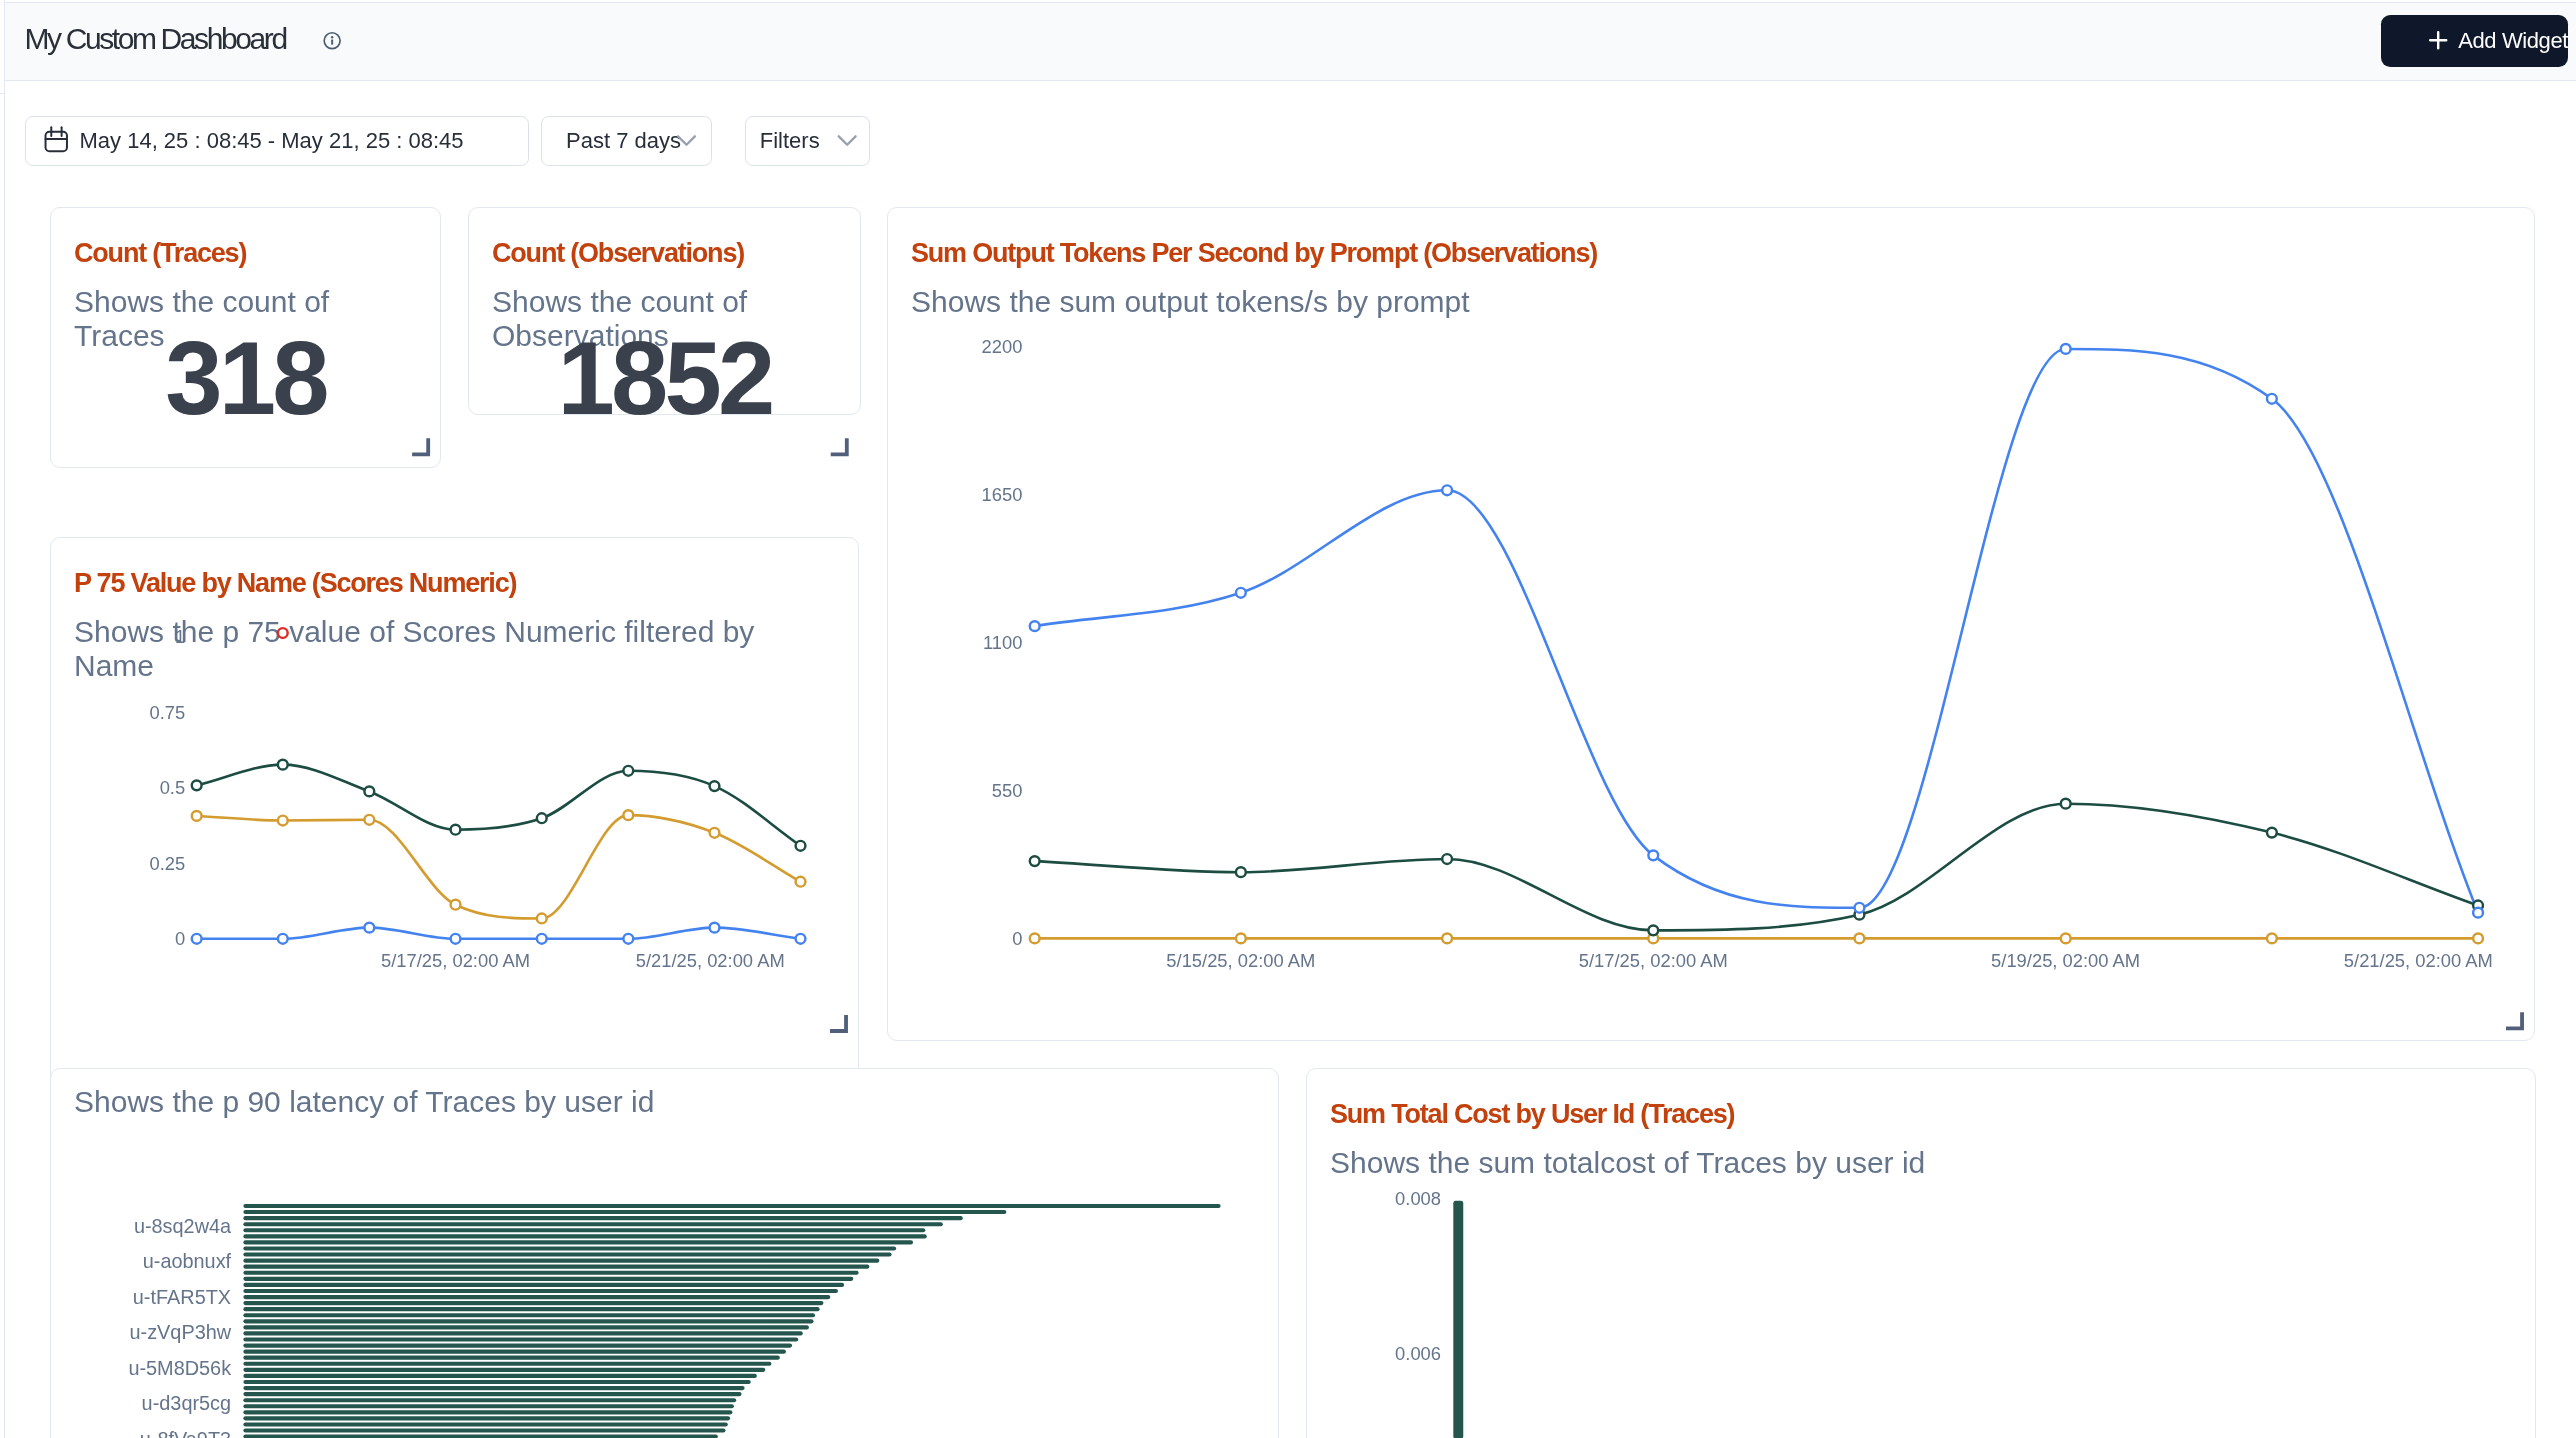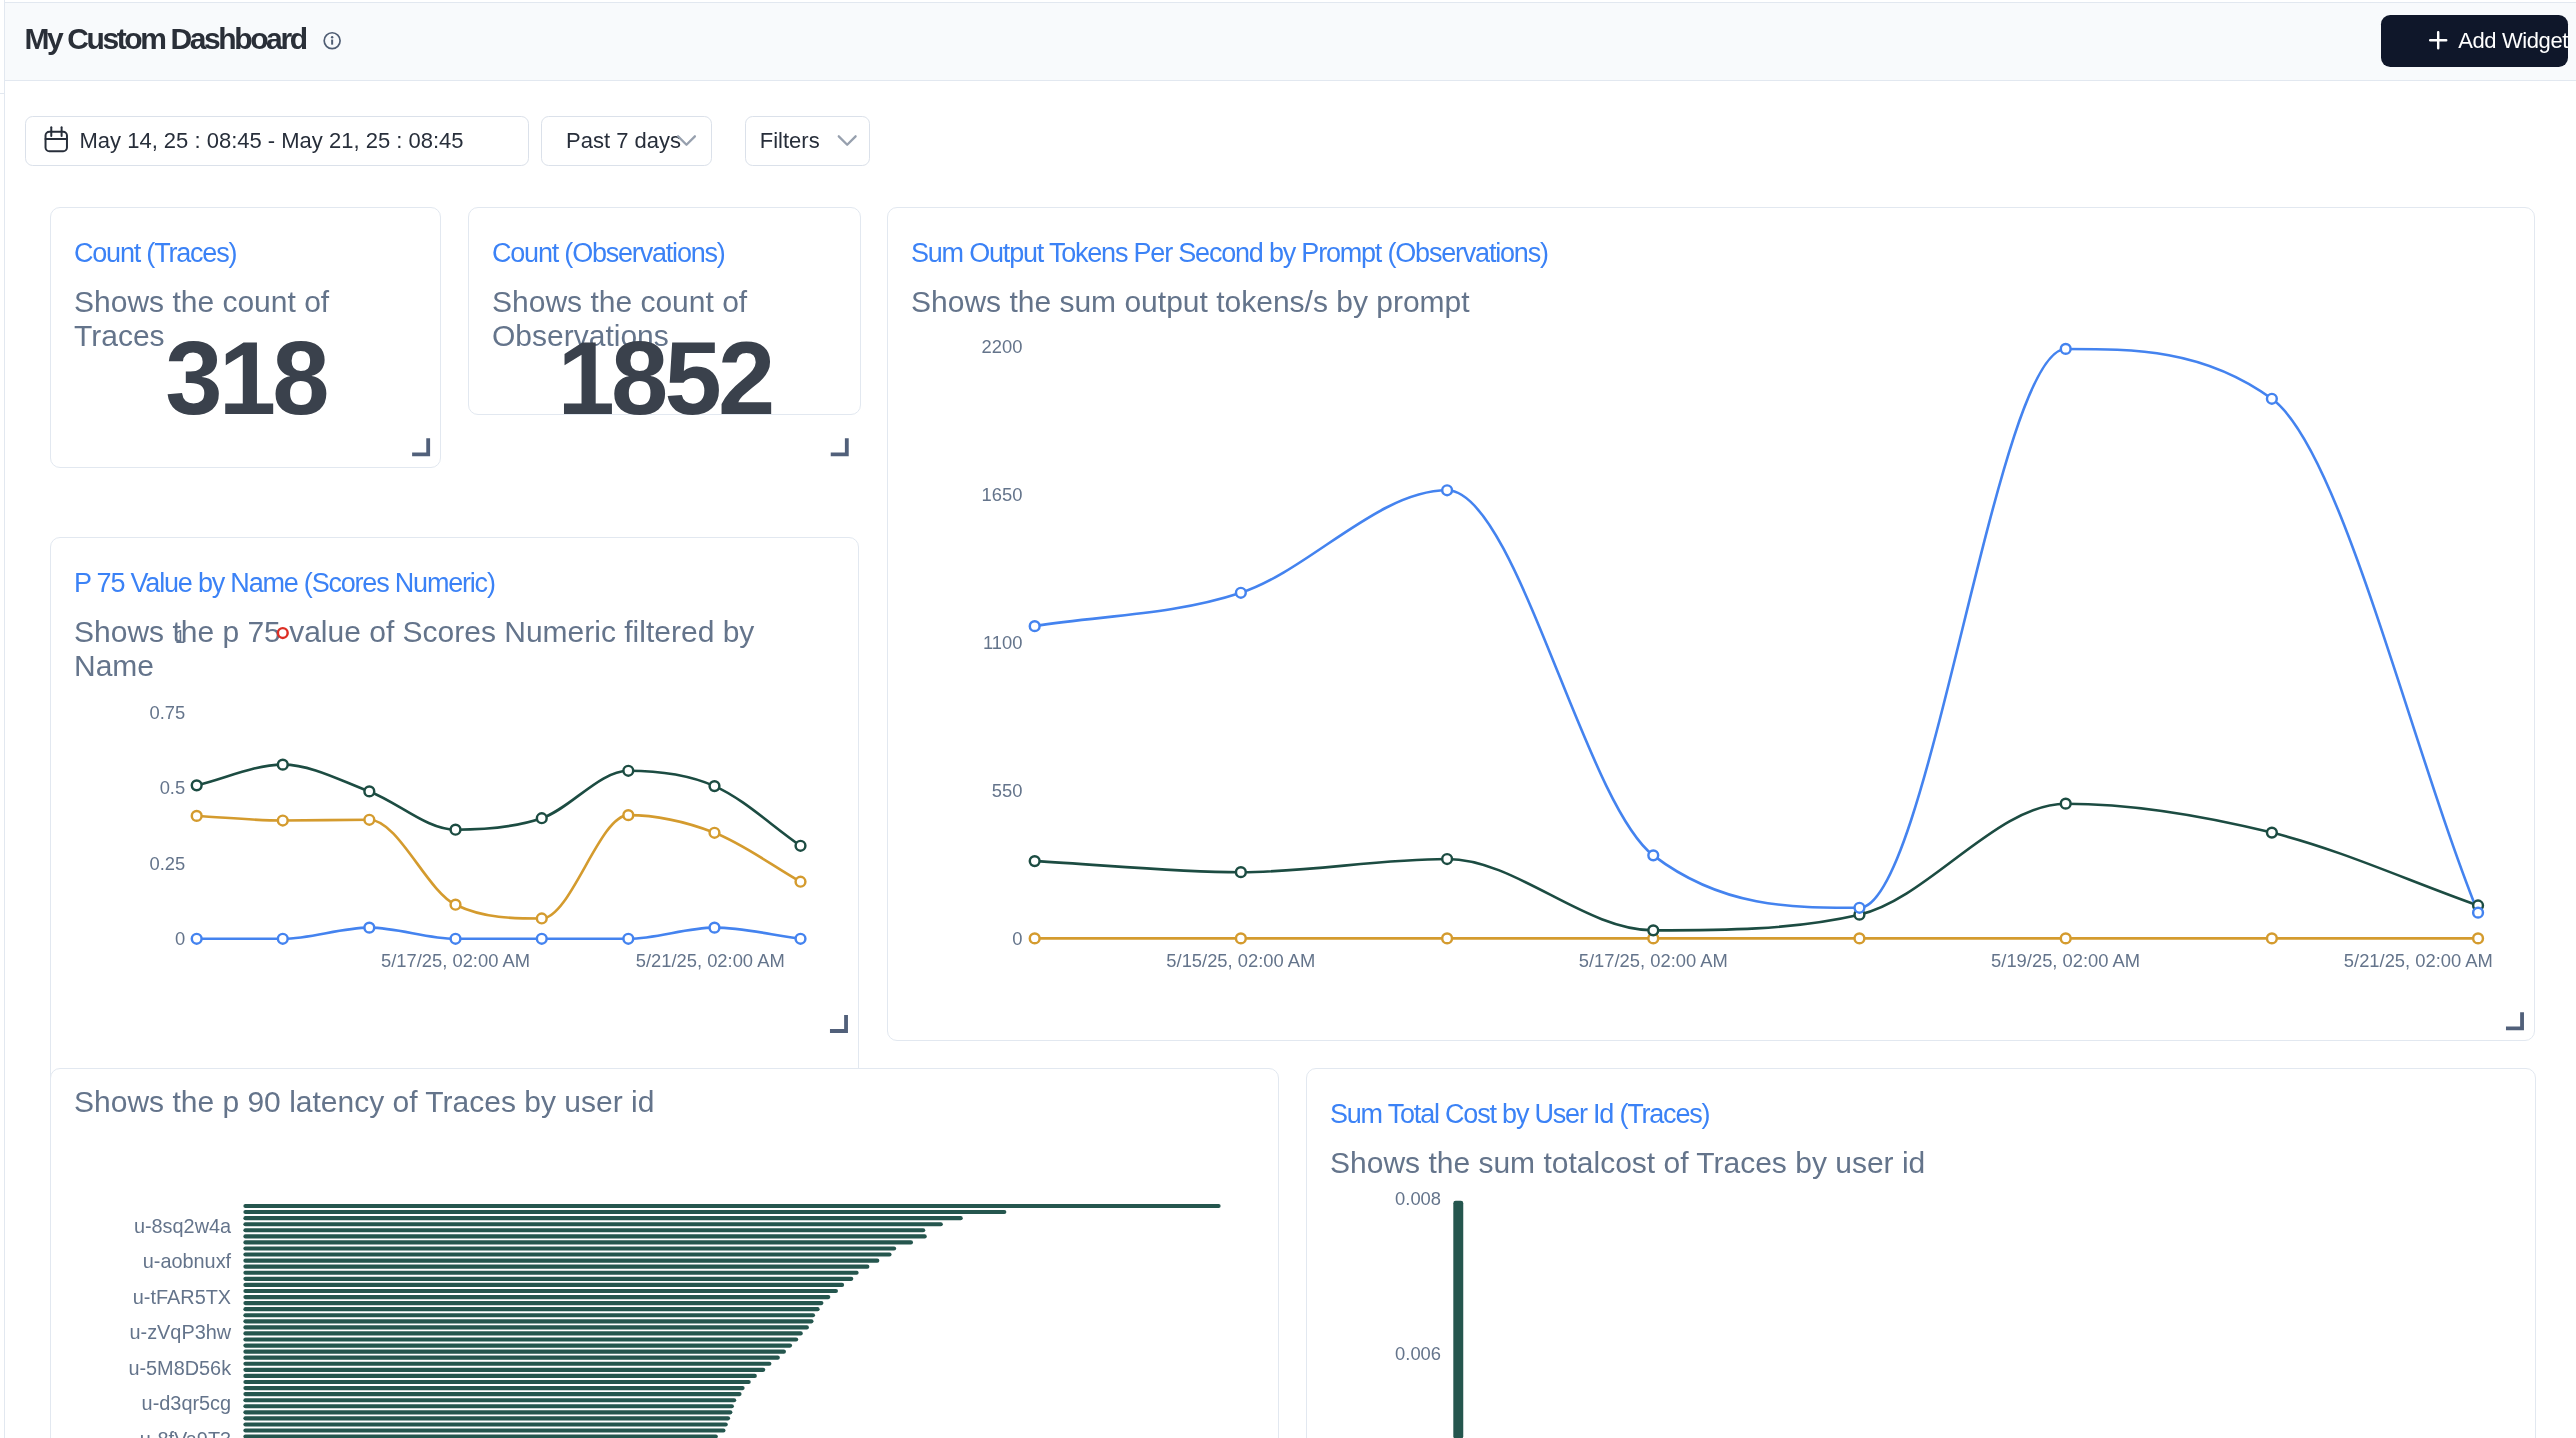--- a/index.html
+++ b/index.html
@@ -1,23 +1,23 @@
 <!DOCTYPE html>
 <html style="font-size:12.2px"><head><meta charset="utf-8"><style>
 html,body{margin:0;padding:0;background:#fff;}
 body{width:2576px;height:1439px;position:relative;font-family:"Liberation Sans",sans-serif;overflow:hidden;}
 #appborder{position:absolute;left:3.8px;top:0;width:0;height:1439px;border-left:1.1px solid #e2e8f0;}
 #topline{position:absolute;left:3.8px;top:1.5px;width:2572px;height:0;border-top:1.1px solid #e2e8f0;}
 #sideline{position:absolute;left:0;top:93px;width:3.8px;height:0;border-top:1.1px solid #e2e8f0;}
 #header{position:absolute;left:5px;top:2.7px;width:2571px;height:77px;background:#f8fafc;border-bottom:1.1px solid #e2e8f0;}
-#htitle{position:absolute;left:24.5px;top:22px;font-size:30px;font-weight:700;color:#2a2f38;letter-spacing:-2.4px;}
+#htitle{position:absolute;left:24.5px;top:22px;font-size:30px;font-weight:400;color:#2a2f38;letter-spacing:-2.4px;}
 #addw{position:absolute;left:2381px;top:14.5px;width:187px;height:52px;background:#0f172a;border-radius:9.2px;color:#fff;display:flex;align-items:center;font-size:22px;font-weight:500;letter-spacing:-0.4px;padding-left:20.7px;box-sizing:border-box;justify-content:flex-end;}
 .ctrl{position:absolute;top:116px;height:50px;border:1.1px solid #dbe1ea;border-radius:7.7px;box-sizing:border-box;display:flex;align-items:center;background:#fff;color:#272e3a;font-size:22px;font-weight:500;}
 .card{position:absolute;background:#fff;border:1.1px solid #e2e8f0;border-radius:10px;box-sizing:border-box;}
-.ctitle{margin:30px 25px 0 23px;font-size:27px;font-weight:400;color:#3b82f6;letter-spacing:-1.2px;}
+.ctitle{margin:30px 25px 0 23px;font-size:27px;font-weight:700;color:#c2410c;letter-spacing:-1.2px;}
 .csub{margin:16px 25px 0 23px;font-size:30px;color:#64748b;}
 .bignum{position:absolute;left:0;right:0;top:112px;text-align:center;font-size:103px;font-weight:700;color:#3a414c;letter-spacing:-3.8px;}
 svg{position:absolute;left:0;top:0;}
 .ax{font-family:"Liberation Sans",sans-serif;font-size:24px;fill:#64748b;}
 .ax2{font-family:"Liberation Sans",sans-serif;font-size:26px;fill:#64748b;}
 </style></head>
 <body>
 <div id="appborder"></div>
 <div id="sideline"></div>
 <div id="header"></div>

